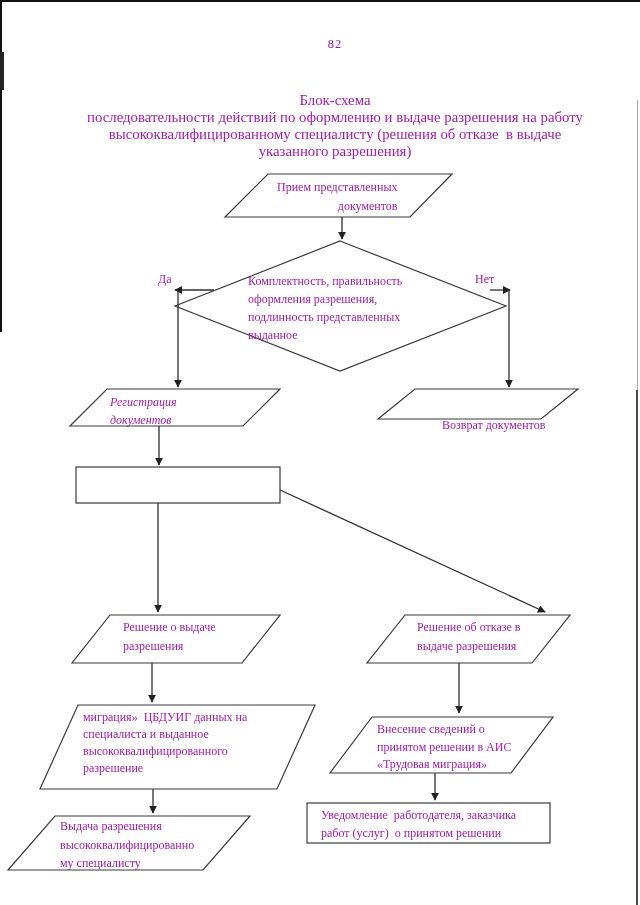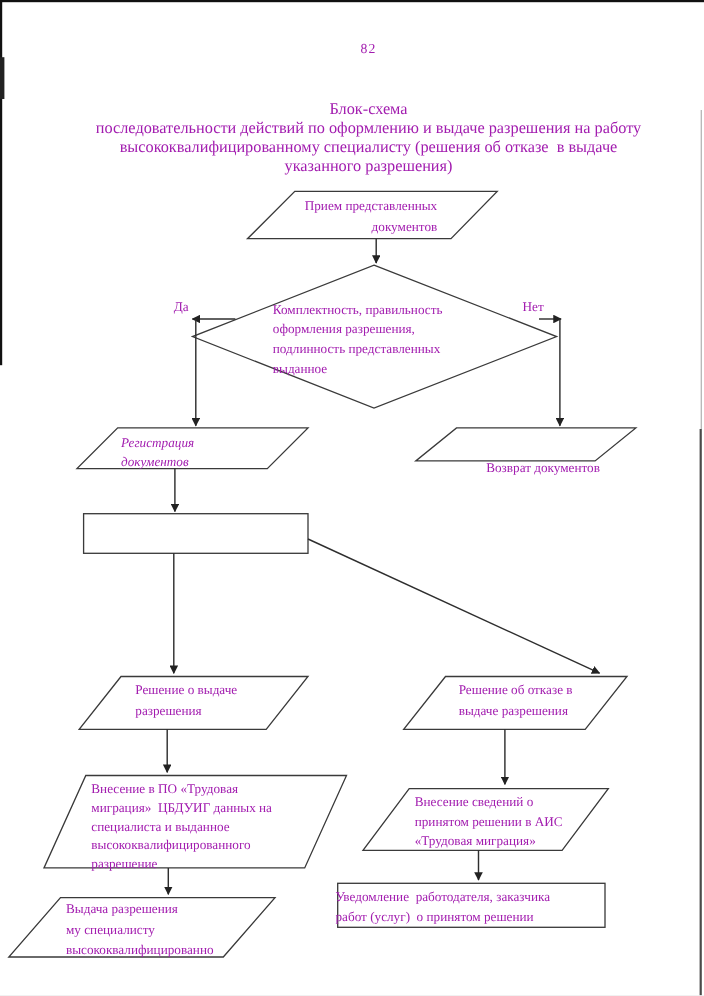--- a/index.html
+++ b/index.html
@@ -38,21 +38,21 @@
   .t-da{left:158px;top:272px;line-height:14px;}
   .t-net{left:455px;top:272px;line-height:14px;margin-left:20px;}
   .t-register{left:110px;top:393px;line-height:18px;font-style:italic;}
   .t-return{left:419px;top:416px;line-height:18px;margin-left:23px;}
   .t-rect1{left:79px;top:469px;line-height:17.5px;}
   .t-issue{left:123px;top:618px;line-height:19px;}
   .t-refuse{left:417px;top:618px;line-height:19px;}
   .t-enterdata{left:83px;top:709px;line-height:17px;}
   .t-permit{left:60px;top:817px;line-height:18.5px;}
   .t-decision{left:377px;top:721px;line-height:17.5px;}
-  .t-rect2{left:305px;top:806px;line-height:18px;}
+  .t-rect2{left:321px;top:806px;line-height:18px;}
 
   .shape{fill:#ffffff;stroke:#3a3a3a;stroke-width:1.2;}
   .conn{stroke:#2e2e2e;stroke-width:1.3;fill:none;}
 </style>
 </head>
 <body>
 
 <div id="page">
 
   <div class="b-top"></div>
@@ -133,31 +133,30 @@
       <div>Решение о выдаче</div>
       <div>разрешения</div>
     </div>
 
   <div class="node-text t-refuse">
       <div>Решение об отказе в</div>
       <div>выдаче разрешения</div>
     </div>
 
   <div class="node-text t-enterdata">
-      <div>Внесение в ПО «Трудовая</div>
       <div>миграция»  ЦБДУИГ данных на</div>
       <div>специалиста и выданное</div>
       <div>высококвалифицированного</div>
       <div>разрешение</div>
     </div>
 
   <div class="node-text t-permit">
       <div>Выдача разрешения</div>
+      <div>высококвалифицированно</div>
       <div>му специалисту</div>
-      <div>высококвалифицированно</div>
     </div>
 
   <div class="node-text t-decision">
       <div>Внесение сведений о</div>
       <div>принятом решении в АИС</div>
       <div>«Трудовая миграция»</div>
     </div>
 
   <div class="node-text t-rect2">
       <div>Уведомление  работодателя, заказчика</div>

